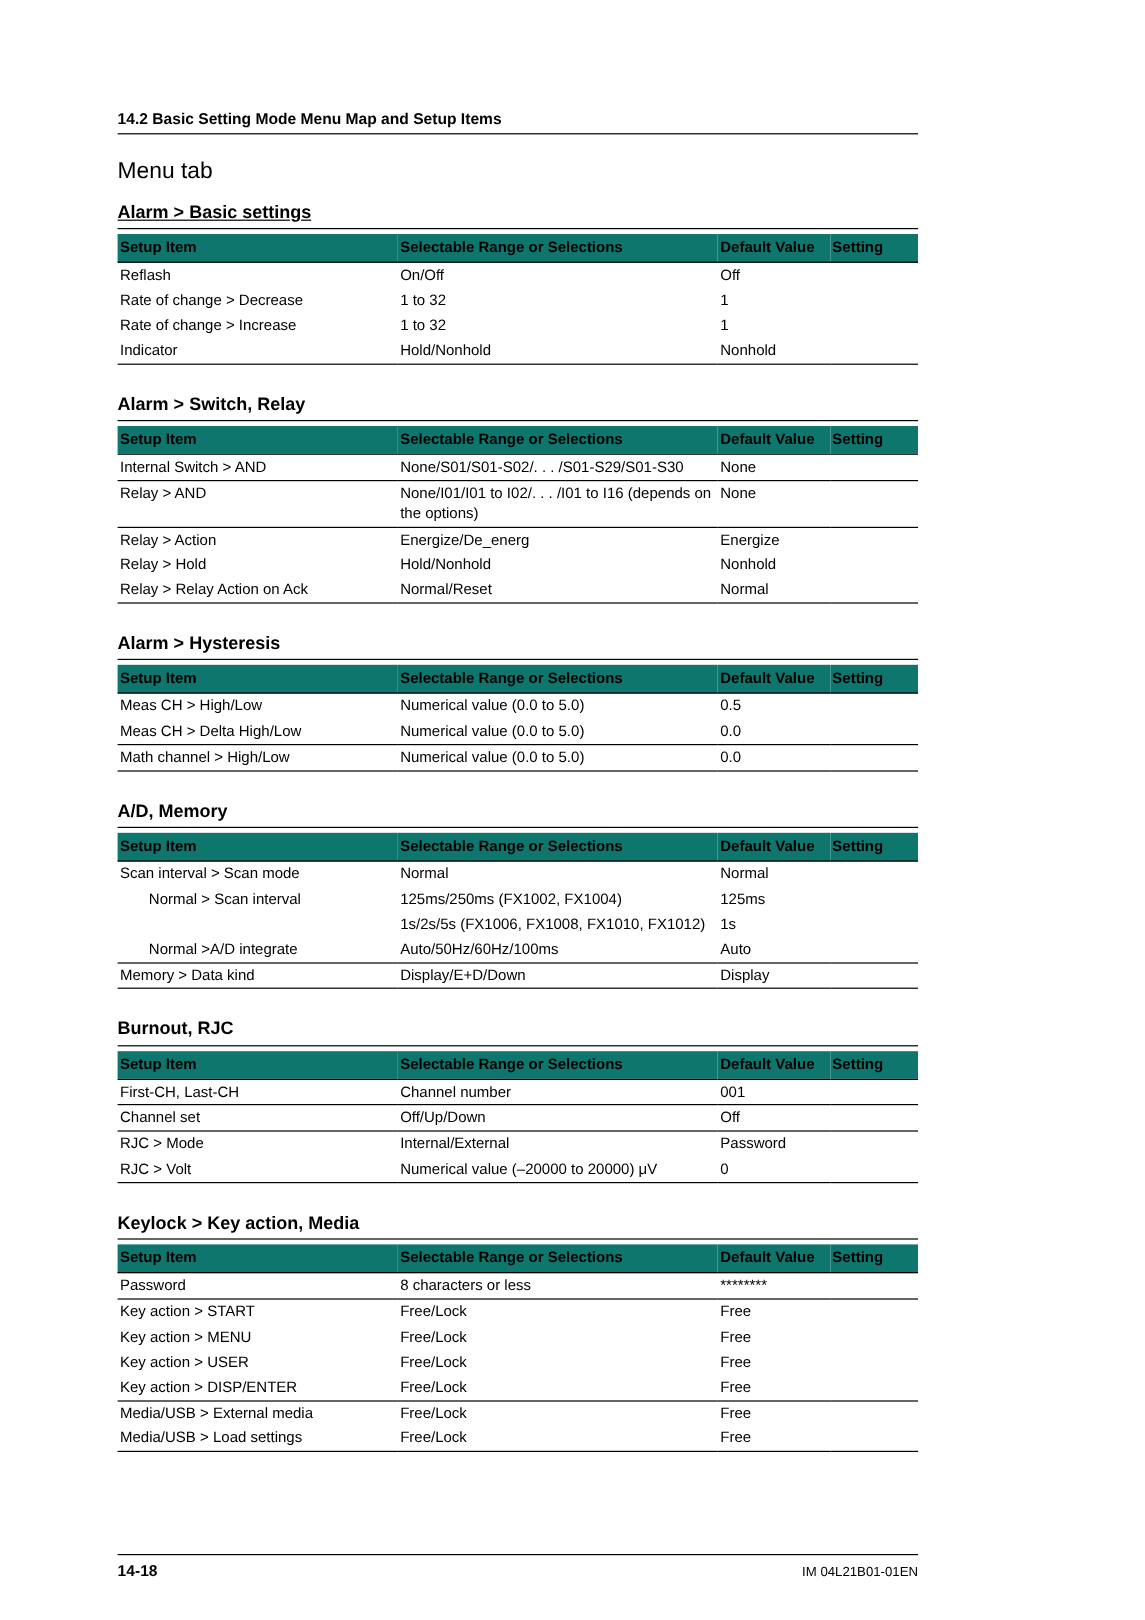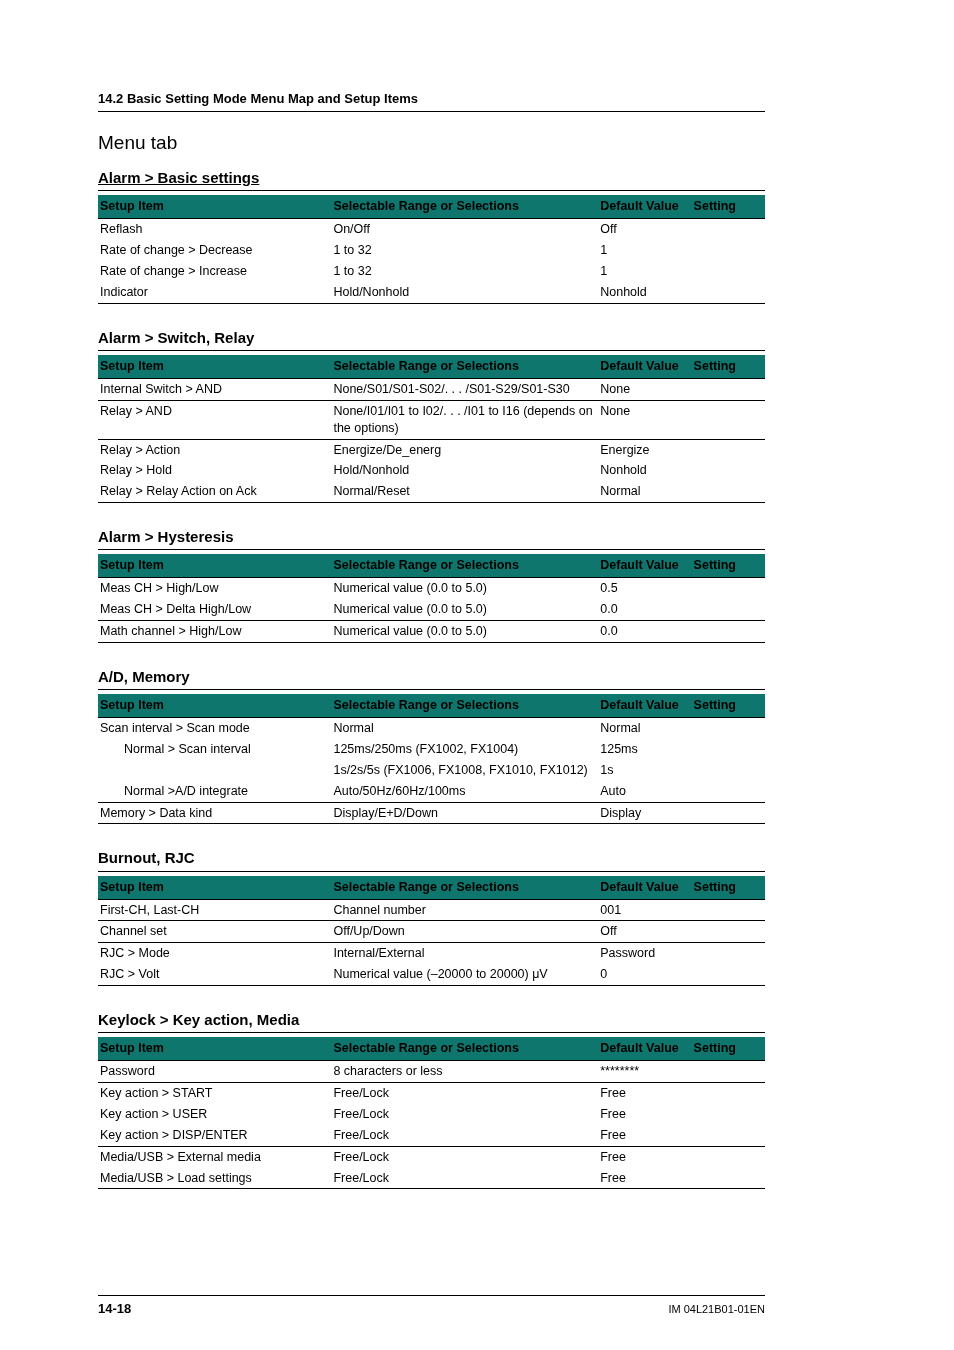--- a/index.html
+++ b/index.html
@@ -338,20 +338,26 @@
             <td>********</td>
             <td></td>
           </tr>
           <tr class="noborder">
             <td>Key action &gt; START</td>
             <td>Free/Lock</td>
             <td>Free</td>
             <td></td>
           </tr>
           <tr class="noborder">
+            <td>Key action &gt; MENU</td>
+            <td>Free/Lock</td>
+            <td>Free</td>
+            <td></td>
+          </tr>
+          <tr class="noborder">
             <td>Key action &gt; USER</td>
             <td>Free/Lock</td>
             <td>Free</td>
             <td></td>
           </tr>
           <tr>
             <td>Key action &gt; DISP/ENTER</td>
             <td>Free/Lock</td>
             <td>Free</td>
             <td></td>

